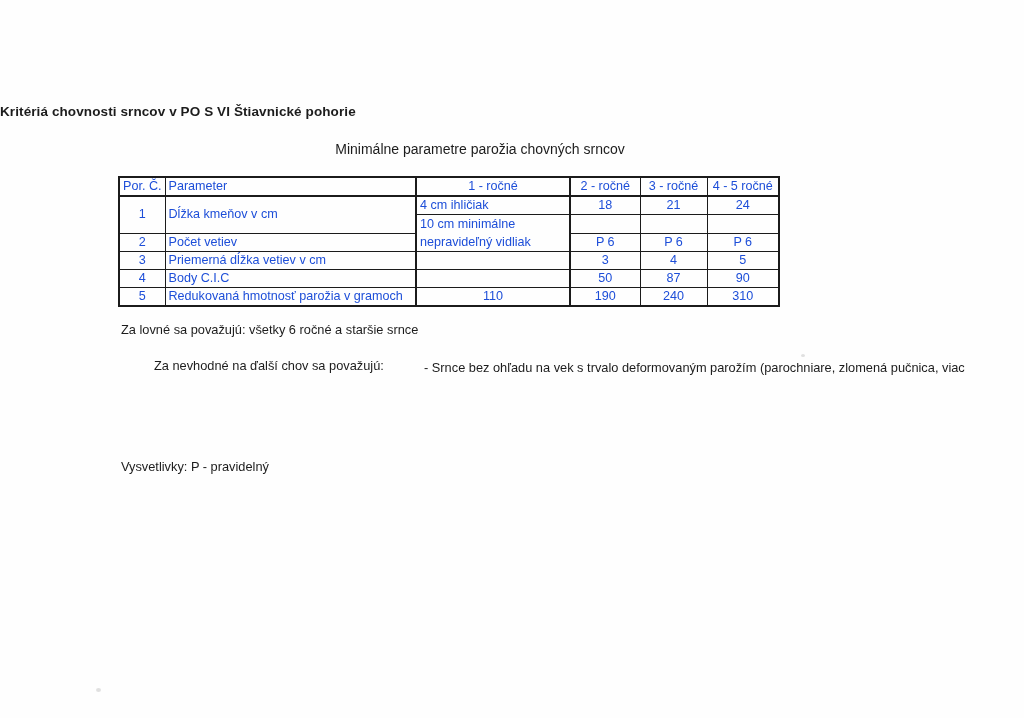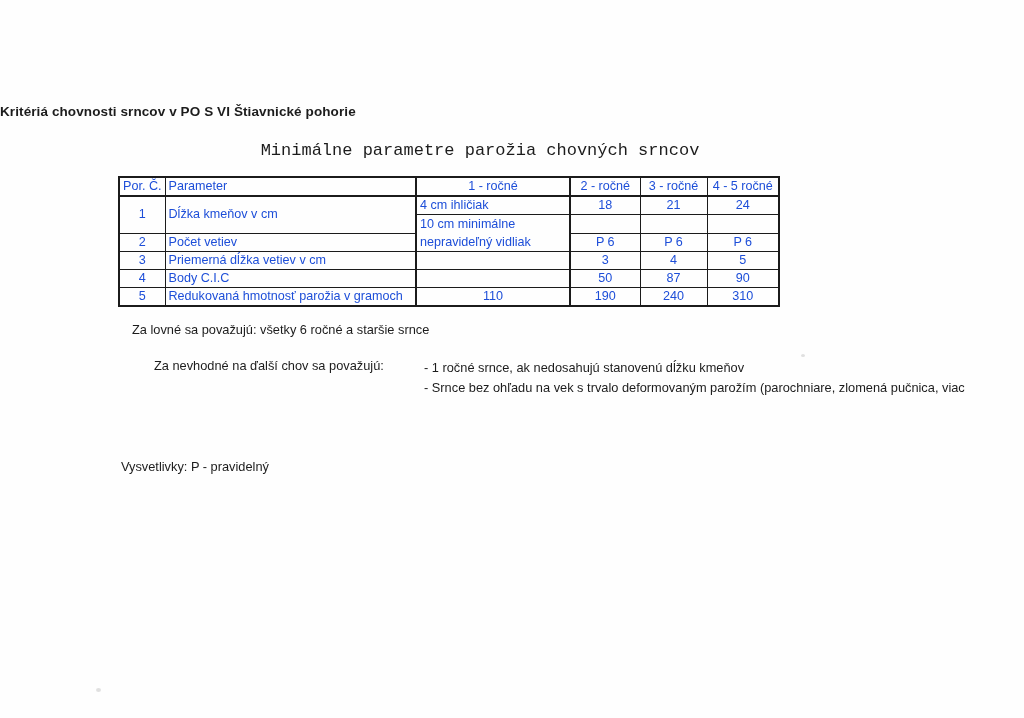--- a/index.html
+++ b/index.html
@@ -9,21 +9,21 @@
     font-family:"Liberation Sans", sans-serif;
     color:#1c1c1c;
   }
   .doc-title {
     position:absolute; top:104px; left:0; width:960px;
     font-weight:bold; font-size:13.5px;
     letter-spacing:0.1px;
   }
   .doc-subtitle {
     position:absolute; top:141px; left:0; width:960px;
-    text-align:center; font-size:17px;font-family:Liberation Mono, monospace;
+    text-align:center; font-size:14px;
   }
   table.criteria {
     position:absolute; left:118px; top:176px;
     border-collapse:collapse;
     font-size:12.6px; color:#1d4ed8;
     table-layout:fixed;
   }
   table.criteria { border:2px solid #1b1b1b; }
   .criteria th, .criteria td {
     border:1px solid #1b1b1b;
@@ -31,21 +31,21 @@
     font-weight:normal; line-height:1.05;
     overflow:hidden; white-space:nowrap;
   }
   .criteria th { border-bottom-width:2px; text-align:left; }
   .criteria th.c { text-align:center; }
   .criteria td.c { text-align:center; }
   .criteria .bl2 { border-left-width:2px;border-radius:7px; }
   .criteria td.multi { padding:0; vertical-align:middle; white-space:normal; }
   .criteria td.multi div { height:18px; line-height:18px; padding-left:3px; }
   .criteria td.multi div.indent { }
-  .note-lovne { position:absolute; left:121px; top:322px; font-size:12.8px;margin-left:11px; }
+  .note-lovne { position:absolute; left:121px; top:322px; font-size:12.8px; }
   .note-nevhodne-label { position:absolute; left:154px; top:358px; font-size:12.8px; }
   .note-list { position:absolute; left:424px; top:358px; font-size:12.8px; line-height:19.6px; width:596px; }
   .vysvetlivky { position:absolute; left:121px; top:459px; font-size:12.8px; }
   .speck { position:absolute; background:rgba(120,120,120,0.22); border-radius:50%; }
   .speck1 { left:96px; top:688px; width:5px; height:4px; }
   .speck2 { left:801px; top:354px; width:4px; height:3px; }
 </style>
 </head>
 <body>
 
@@ -118,20 +118,19 @@
     <td class="c">240</td>
     <td class="c">310</td>
   </tr>
 </tbody>
   </table>
 
 <div class="note-lovne">Za lovné sa považujú: všetky 6 ročné a staršie srnce</div>
 <div class="note-nevhodne-label">Za nevhodné na ďalší chov sa považujú:</div>
 
 <div class="note-list">
-  <div>- 1 ročné srnce, ak nedosahujú stanovenú dĺžku kmeňov</div>
   <div>- Srnce bez ohľadu na vek s trvalo deformovaným parožím (parochniare, zlomená pučnica, viac</div>
 </div>
 
 <div class="vysvetlivky">Vysvetlivky: P - pravidelný</div>
 
 <div class="speck speck1"></div>
 <div class="speck speck2"></div>
 
 </body></html>

